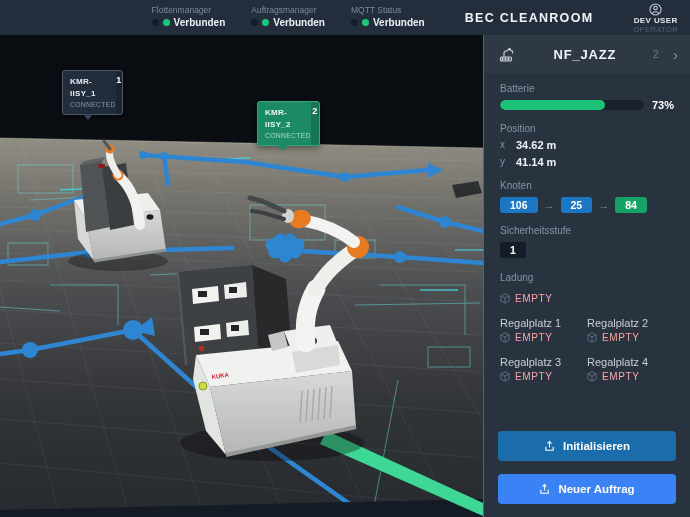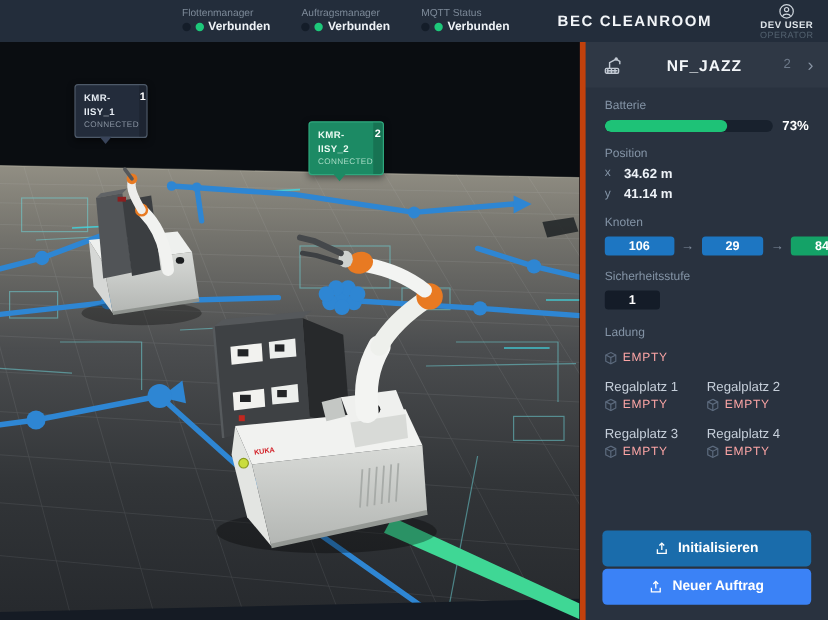--- a/index.html
+++ b/index.html
@@ -37,55 +37,55 @@
   .rl-status { font-size:6.8px; color:#8a94a2; letter-spacing:.3px; }
   .rl-2 .rl-status { color:#a9dcc6; }
   .rl-num { width:17px; background:rgba(0,0,0,.16); border-radius:0 2px 2px 0;
             font-size:9px; font-weight:bold; color:#fff; text-align:center; padding-top:4px; }
   .rl-1:after, .rl-2:after { content:""; position:absolute; bottom:-6px; left:20px;
             border-left:5px solid transparent; border-right:5px solid transparent; }
   .rl-1:after { border-top:6px solid #39445a; }
   .rl-2:after { border-top:6px solid #1c8a64; }
 
   
-  .sidebar { width:207px; height:482px; background:#29323f; border-left:5px solid #c2410c;
+  .sidebar { width:207px; height:482px; background:#29323f; border-left:1px solid #c2410c;
              display:flex; flex-direction:column; color:#c6cfda; }
   .sb-header { height:38px; flex:0 0 38px; display:flex; align-items:center; padding:0 12px 0 14px;
                background:rgba(255,255,255,.03); }
   .sb-title { font-size:13px; font-weight:bold; color:#f2f5f8; letter-spacing:.8px; margin:0 auto; }
   .sb-count { font-size:11px; color:#6c7888; margin-right:14px; }
   .sb-chevron { font-size:15px; color:#8a95a5; line-height:1; cursor:default; }
   .sb-section { padding:0 16px; }
   .sb-label { font-size:10px; color:#8494a6; }
   .battery-row { display:flex; align-items:center; gap:8px; margin-top:5px; }
   .battery-track { flex:1; height:10px; border-radius:5px; background:#18212d; overflow:hidden; }
   .battery-fill { height:100%; border-radius:5px; background:#1ec277; }
   .battery-pct { font-size:11px; font-weight:bold; color:#fff; }
   .two-col { display:flex; margin-top:12px; }
   .col-l { flex:1.15; }
   .col-r { flex:1; }
   .pos-row { display:flex; margin-top:5px; }
   .pos-axis { width:16px; font-size:10px; color:#8494a6; }
   .pos-val { font-size:11px; font-weight:bold; color:#eef3f8; }
   .badges-row { display:flex; align-items:center; gap:6px; margin-top:6px; }
-  .badge { font-size:10.5px; font-weight:bold; color:#fff; padding:2px 20px; border-radius:3px; }
+  .badge { font-size:10.5px; font-weight:bold; color:#fff; padding:2px 10px; border-radius:3px; }
   .badge-blue { background:#1d76c2; }
   .badge-green { background:#14a267; }
   .badge-dark { background:#141c28; display:inline-block; margin-top:6px; }
   .badge-arrow { font-size:11px; color:#7f8b9b; }
   .cargo-name { font-size:11px; color:#c6cfda; }
   .cargo-status { display:flex; align-items:center; gap:5px; margin-top:3px; color:#fca5a5; }
   .cargo-status span { font-size:10px; letter-spacing:.6px; }
   .slots-grid { display:grid; grid-template-columns:1fr 1fr; row-gap:13px; margin-top:13px; }
   .spacer { flex:1; }
   .sb-buttons { padding:0 14px 13px; }
   .btn { width:100%; height:30px; border:none; border-radius:4px; display:flex; align-items:center;
          justify-content:center; gap:8px; color:#fff; font-size:11.5px; font-weight:bold;
          font-family:"Liberation Sans", sans-serif; cursor:pointer; }
-  .btn-blue { background:#1a6cab; margin-bottom:2px; }
+  .btn-blue { background:#1a6cab; margin-bottom:13px; }
   .btn-green { background:#3b82f6;text-align:center; }
   .mt10 { margin-top:10px; } .mt12 { margin-top:12px; } .mt14 { margin-top:14px; }
 </style>
 </head>
 <body>
 
 <div class="app">
 
   <div class="topbar">
     <div class="status">
@@ -357,21 +357,21 @@
             <span class="pos-val">41.14 m</span>
           </div>
         </div>
       </div>
 
       <div class="sb-section mt12">
         <div class="sb-label">Knoten</div>
         <div class="badges-row">
           <span class="badge badge-blue">106</span>
           <span class="badge-arrow">→</span>
-          <span class="badge badge-blue">29</span>
+          <span class="badge badge-blue">25</span>
           <span class="badge-arrow">→</span>
           <span class="badge badge-green">84</span>
         </div>
       </div>
 
       <div class="sb-section mt12">
         <div class="sb-label">Sicherheitsstufe</div>
         <span class="badge badge-dark">1</span>
       </div>
 

